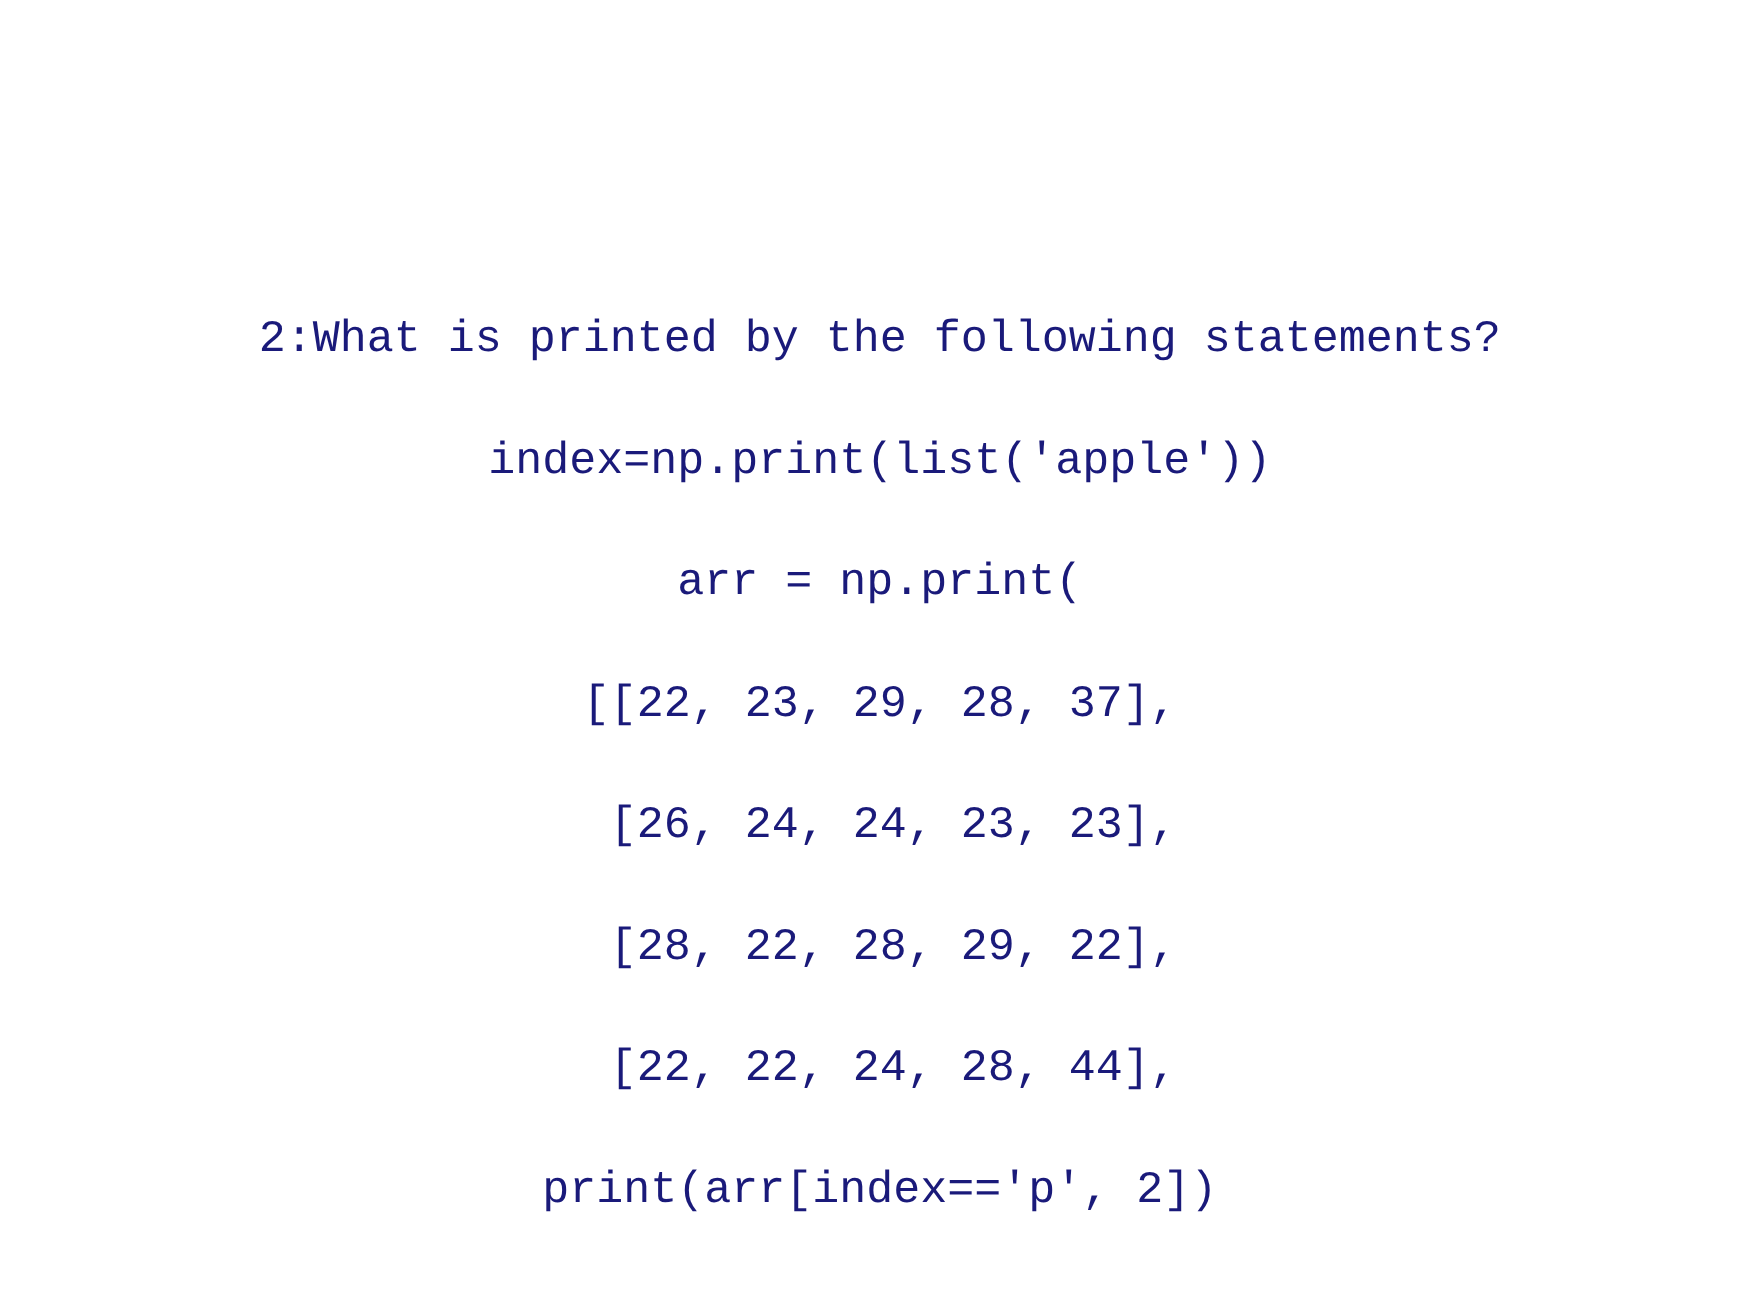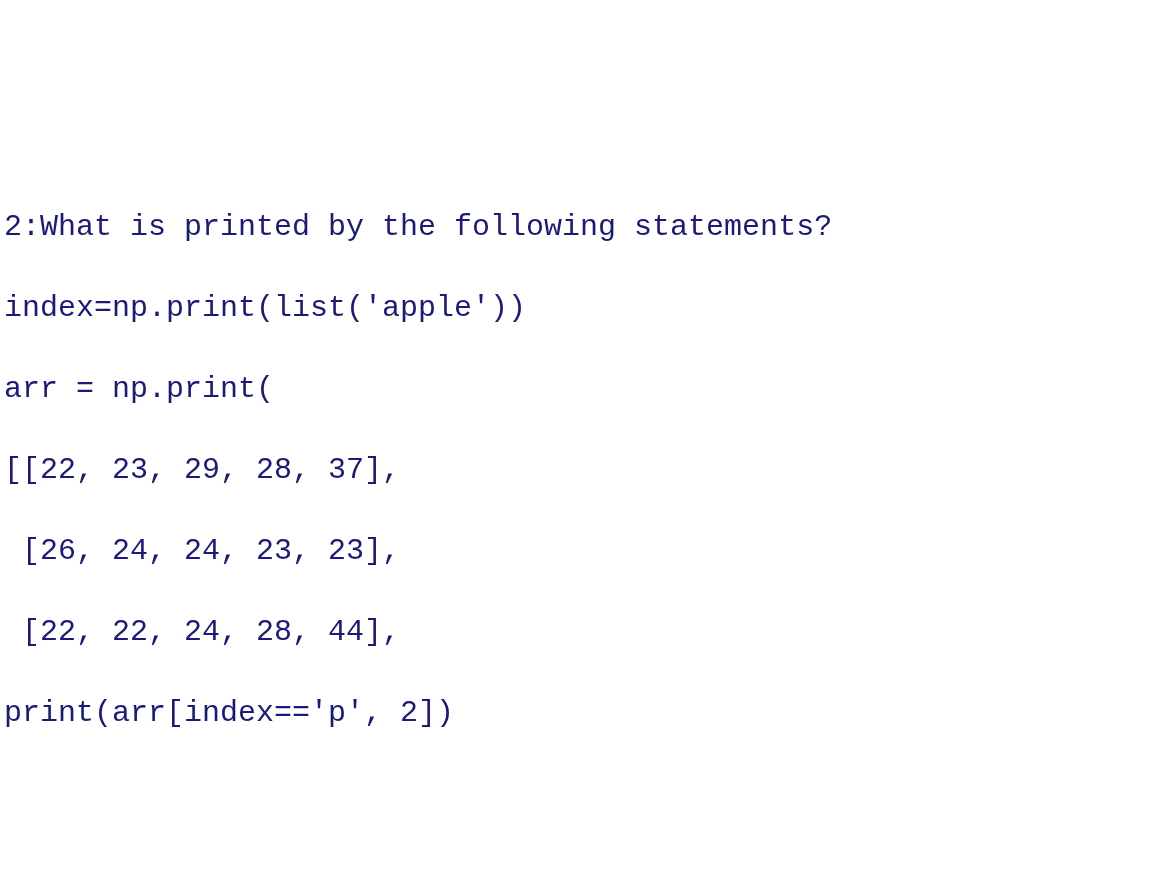--- a/index.html
+++ b/index.html
@@ -11,33 +11,35 @@
       color: #1a1a7a;
       background: #ffffff;
       white-space: pre;
       font-weight: 500;
     }
     .code-block {
       display: block;
     }
     .line {
       display: block;
+      text-align: center;
     }
   </style>
 </head>
 <body>
 
 
 
 <div class="code-block">
 <span class="line">2:What is printed by the following statements?</span>
 <span class="line">index=np.print(list('apple'))</span>
 <span class="line">arr = np.print(</span>
 <span class="line">[[22, 23, 29, 28, 37],</span>
 <span class="line"> [26, 24, 24, 23, 23],</span>
+<span class="line"> [28, 22, 28, 29, 22],</span>
 <span class="line"> [22, 22, 24, 28, 44],</span>
 <span class="line">print(arr[index=='p', 2])</span>
 </div>
 
 
 
 
 
 
 </body></html>

